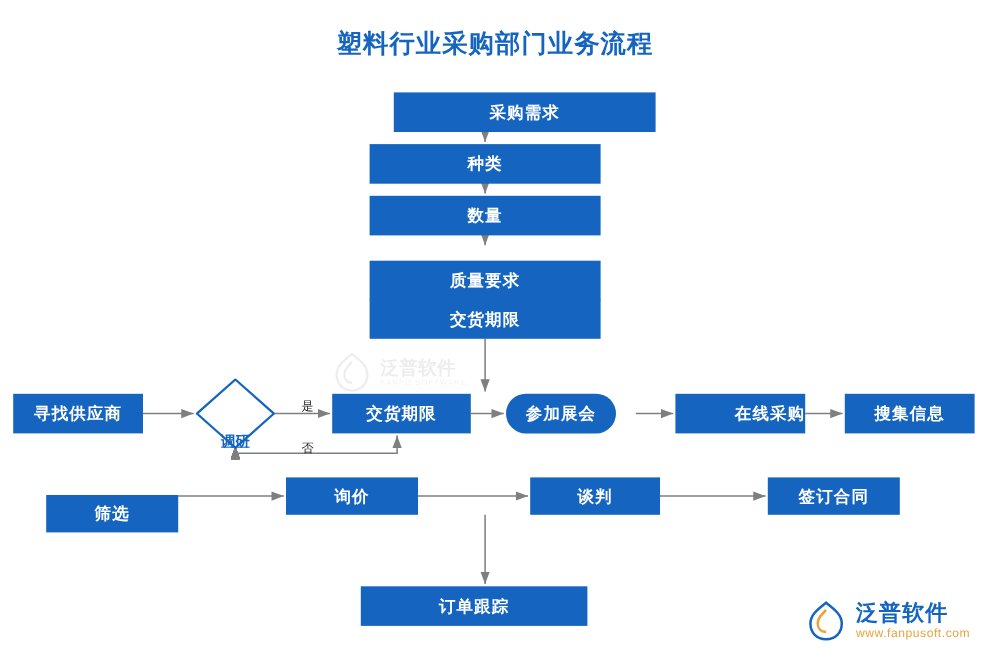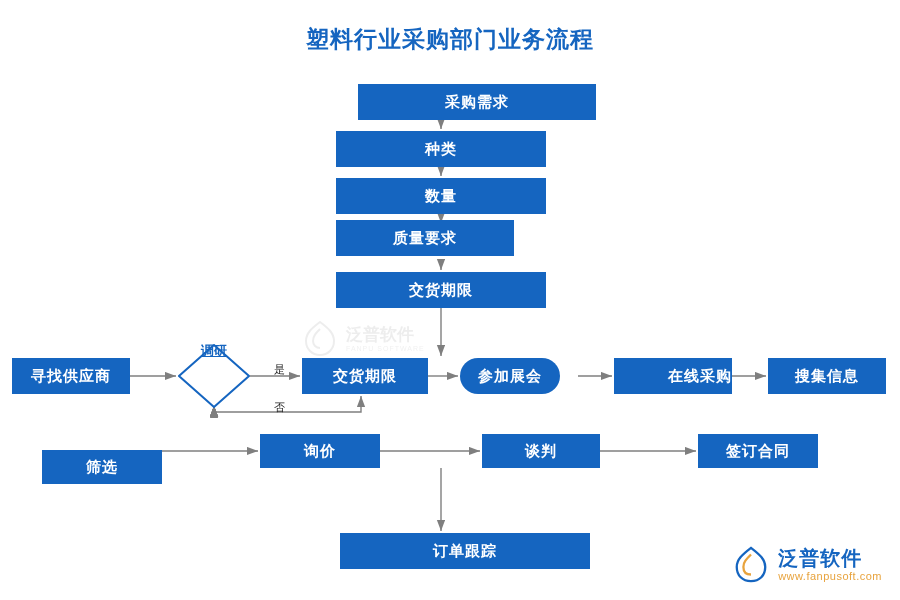--- a/index.html
+++ b/index.html
@@ -37,21 +37,21 @@
     display: flex;
     align-items: center;
     justify-content: center;
     box-sizing: border-box;
     letter-spacing: 1px;
   }
   .diamond {
     position: absolute;
     box-sizing: border-box;
     display: flex;
-    align-items: flex-start;
+    align-items: flex-end;
     justify-content: center;
     text-align: center;
     color: #1565c0;
     font-size: 13px;
     font-weight: bold;
     line-height: 1.05;
     text-decoration: underline;
   }
   .diamond .dlabel {
     position: relative;
@@ -189,21 +189,21 @@
 
   <div class="node" style="left:336px;top:84px;width:238px;height:36px;margin-left:22px;">
     <span>采购需求</span>
   </div>
   <div class="node" style="left:336px;top:131px;width:210px;height:36px;">
     <span>种类</span>
   </div>
   <div class="node" style="left:336px;top:178px;width:210px;height:36px;">
     <span>数量</span>
   </div>
-  <div class="node" style="left:336px;top:220px;width:178px;height:36px;">
+  <div class="node" style="left:336px;top:237px;width:210px;height:36px;">
     <span>质量要求</span>
   </div>
   <div class="node" style="left:12px;top:358px;width:118px;height:36px;">
     <span>寻找供应商</span>
   </div>
 
   <div class="node" style="left:336px;top:272px;width:210px;height:36px;">
     <span>交货期限</span>
   </div>
 
@@ -236,21 +236,21 @@
   <div class="node" style="left:260px;top:434px;width:120px;height:34px;">
     <span>询价</span>
   </div>
   <div class="node" style="left:482px;top:434px;width:118px;height:34px;">
     <span>谈判</span>
   </div>
   <div class="node" style="left:698px;top:434px;width:120px;height:34px;">
     <span>签订合同</span>
   </div>
 
-  <div class="node" style="left:340px;top:533px;width:250px;height:36px;">
+  <div class="node" style="left:328px;top:533px;width:206px;height:36px;">
     <span>订单跟踪</span>
   </div>
 
   <div class="watermark-center">
     <svg width="40" height="40" viewBox="0 0 40 40">
       <path d="M20 3 C12 9 6 14 6 22 C6 30 12 36 20 36 C28 36 34 30 34 22 C34 14 28 9 20 3 Z" fill="none" stroke="#9e9e9e" stroke-width="2"></path>
       <path d="M20 10 C16 14 13 17 13 22 C13 26 16 29 20 29" fill="none" stroke="#9e9e9e" stroke-width="2"></path>
     </svg>
     <div class="wm-text">
       <div>泛普软件</div>

